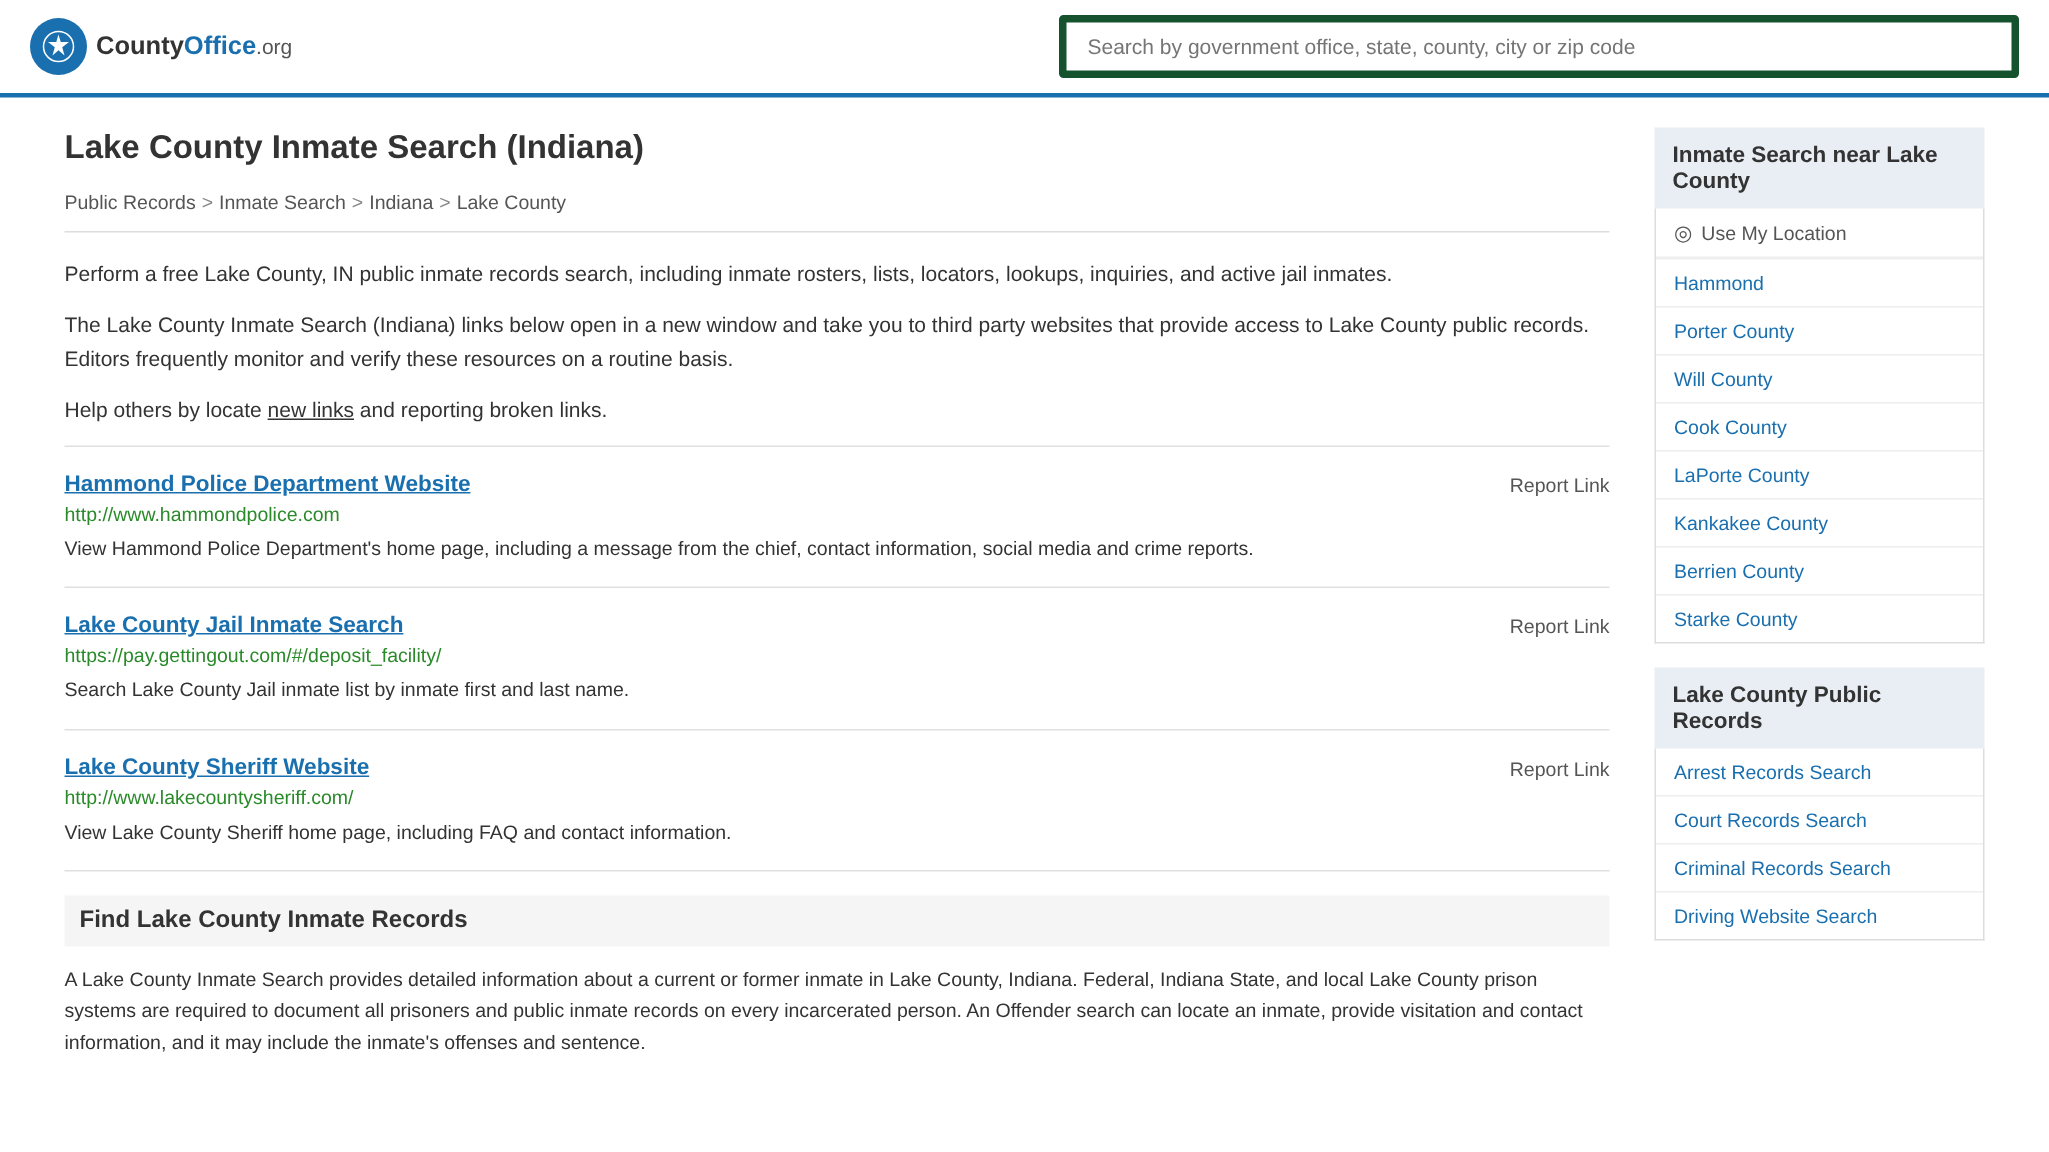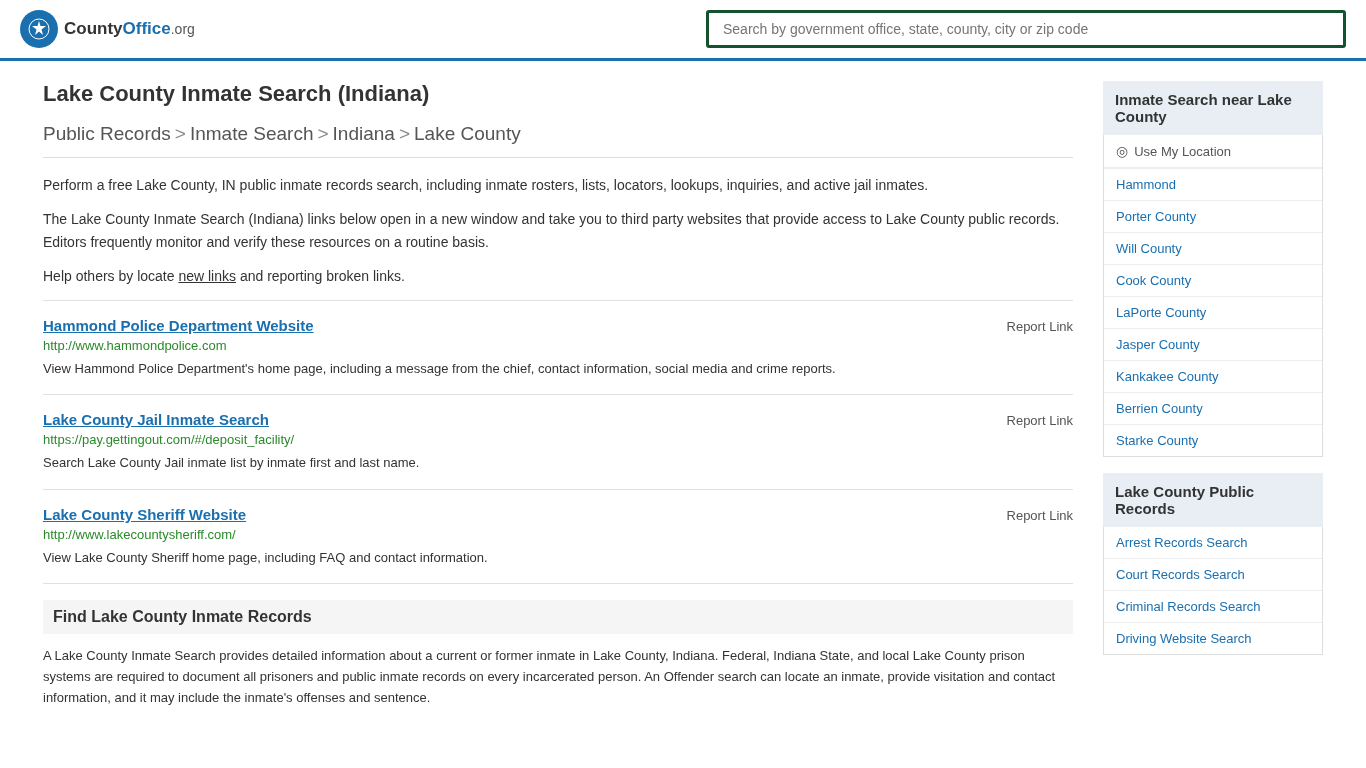--- a/index.html
+++ b/index.html
@@ -32,21 +32,21 @@
       font-size: 18px;
     }
     #search-bar {
       flex: 1;
       max-width: 640px;
       margin-left: auto;
     }
     #search-input {
       width: 100%;
       padding: 8px 14px;
-      border: 3px solid #14532d;
+      border: 5px solid #14532d;
       border-radius: 3px;
       font-size: 14px;
       color: #999;
       outline: none;
     }
 
     
     #main-container {
       max-width: 1320px;
       margin: 0 auto;
@@ -62,21 +62,21 @@
 
     #page-title {
       font-size: 22px;
       font-weight: bold;
       color: #333;
       margin-bottom: 16px;
     }
 
     
     #breadcrumb {
-      font-size: 19px;
+      font-size: 13px;
       color: #555;
       margin-bottom: 16px;
       padding-bottom: 12px;
       border-bottom: 1px solid #ddd;
       display: flex;
       align-items: center;
       gap: 4px;
       flex-wrap: wrap;
     }
     #breadcrumb a {
@@ -300,23 +300,20 @@
         <li>
             <a href="#">Will County</a>
           </li>
         <li>
             <a href="#">Cook County</a>
           </li>
         <li>
             <a href="#">LaPorte County</a>
           </li>
         <li>
-            <a href="#">Jasper County</a>
-          </li>
-        <li>
             <a href="#">Kankakee County</a>
           </li>
         <li>
             <a href="#">Berrien County</a>
           </li>
         <li>
             <a href="#">Starke County</a>
           </li>
       </ul>
     </div>

